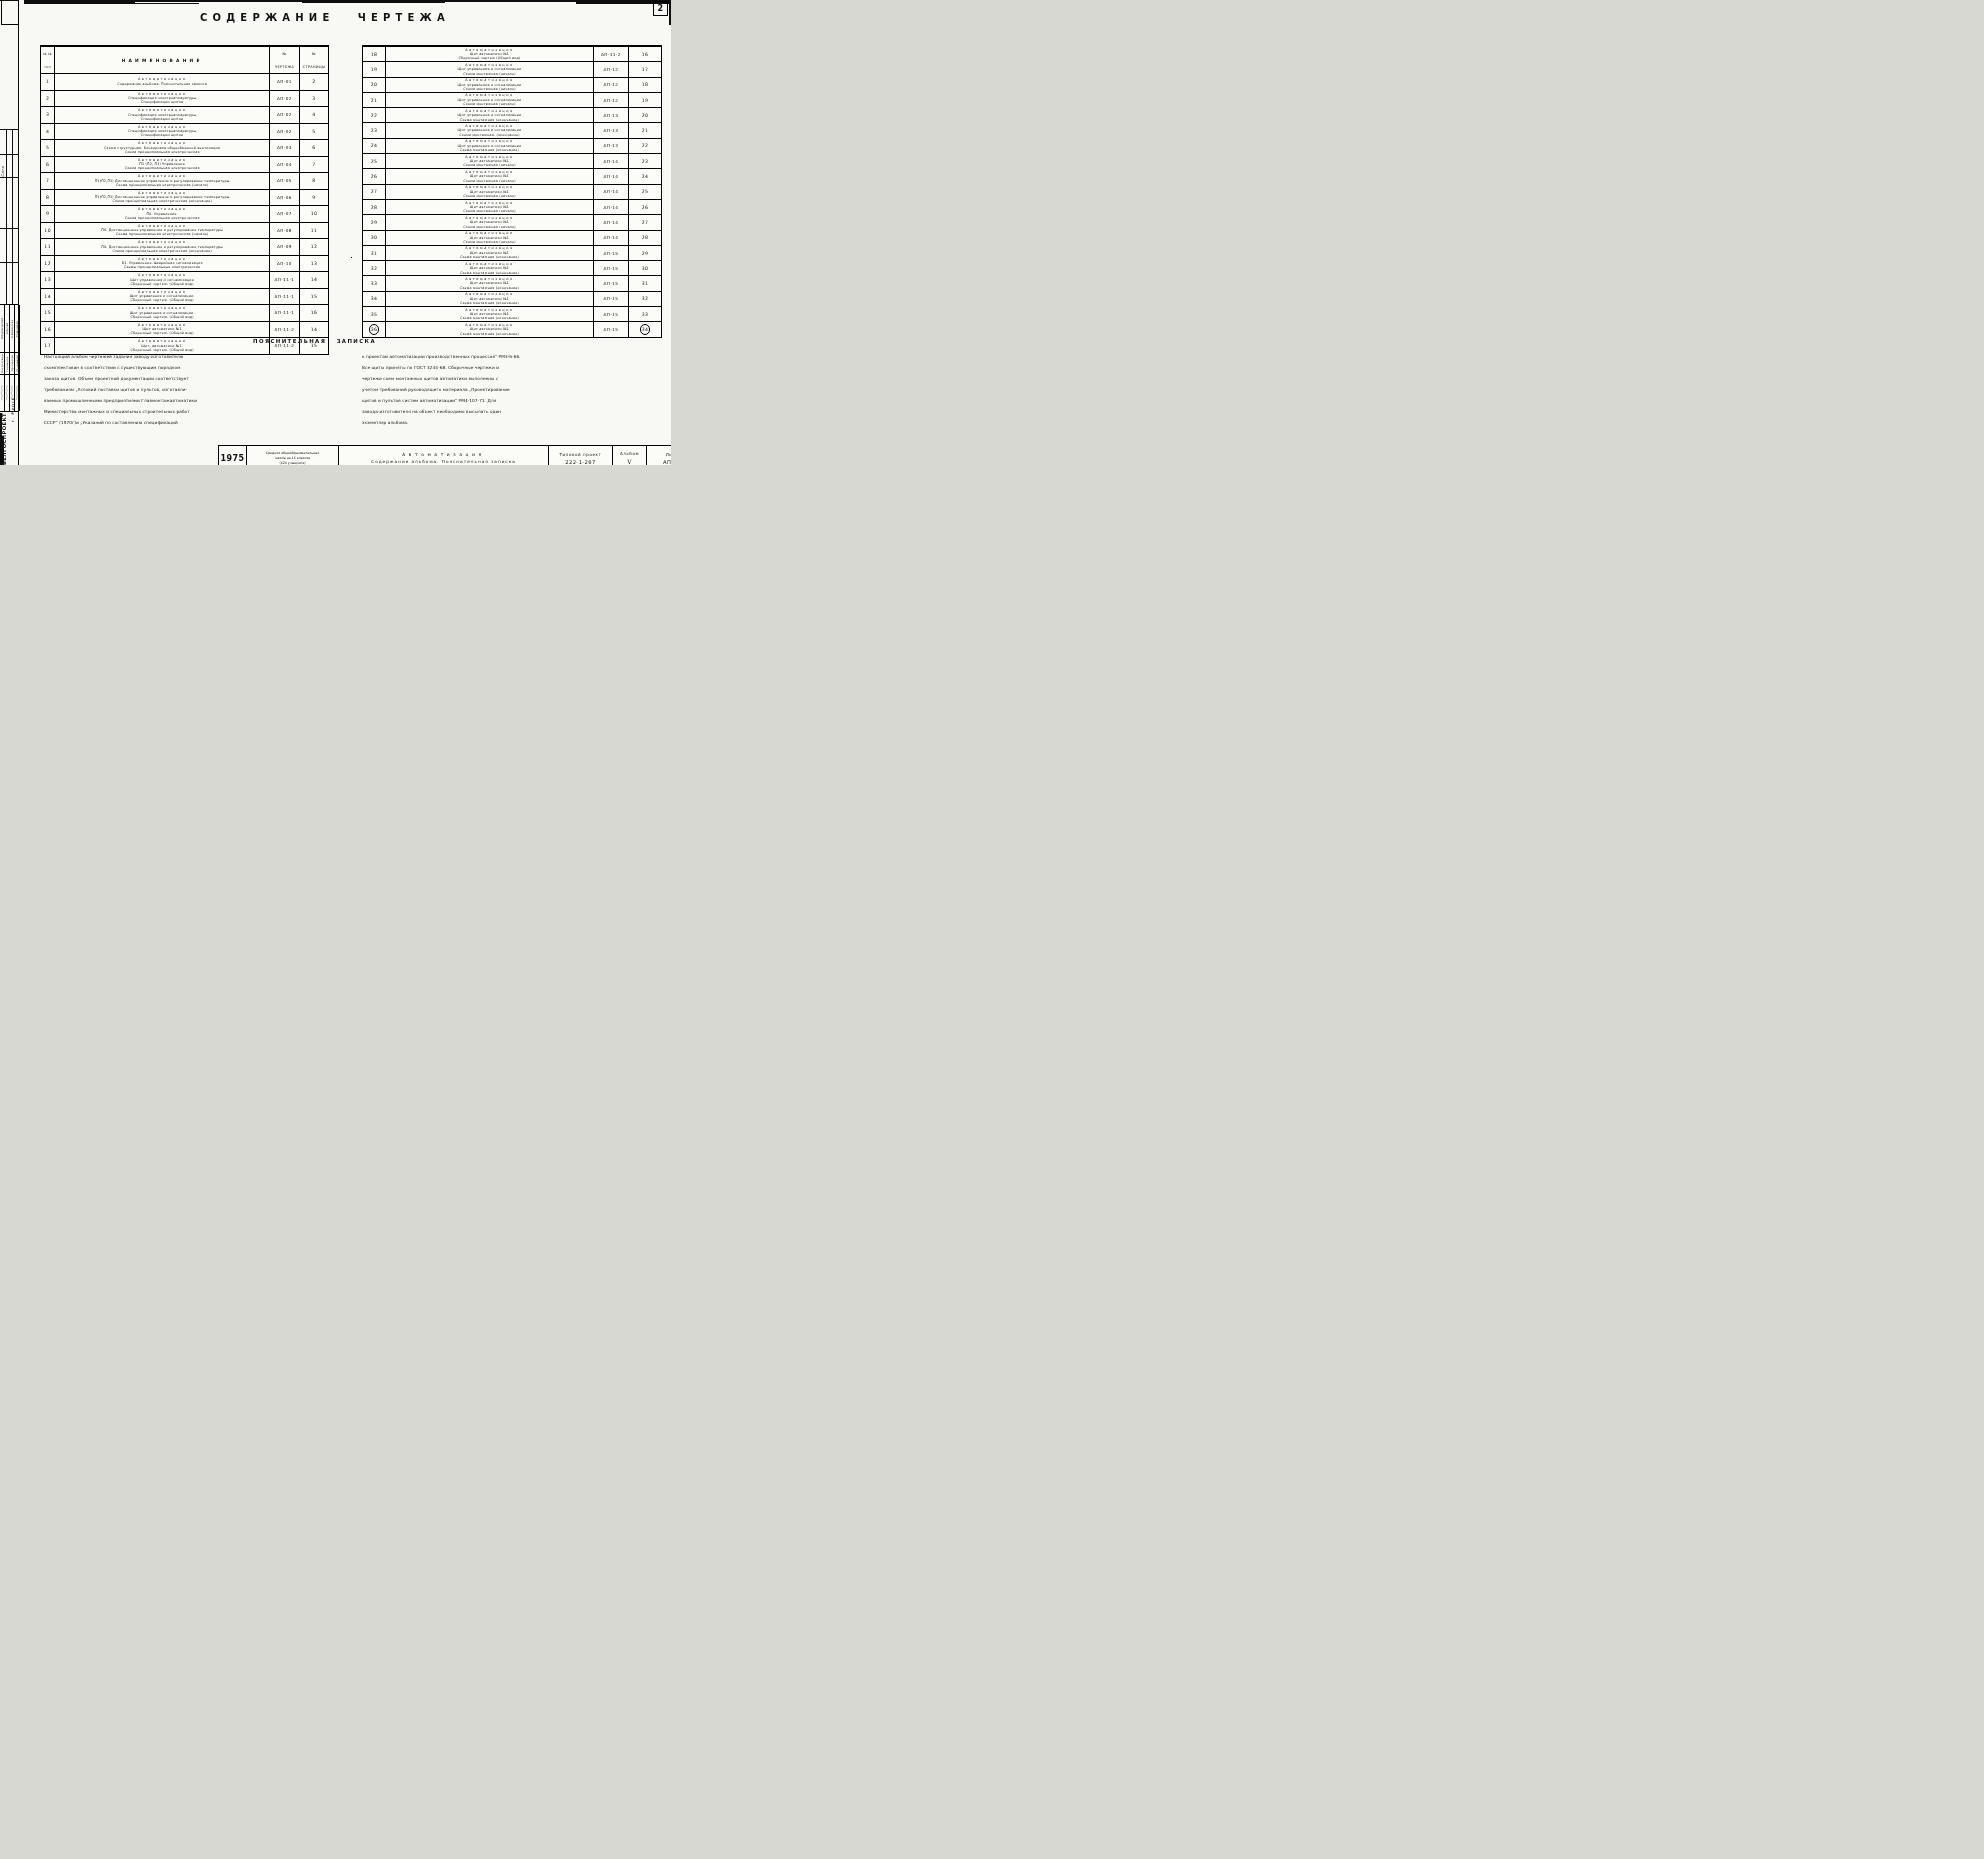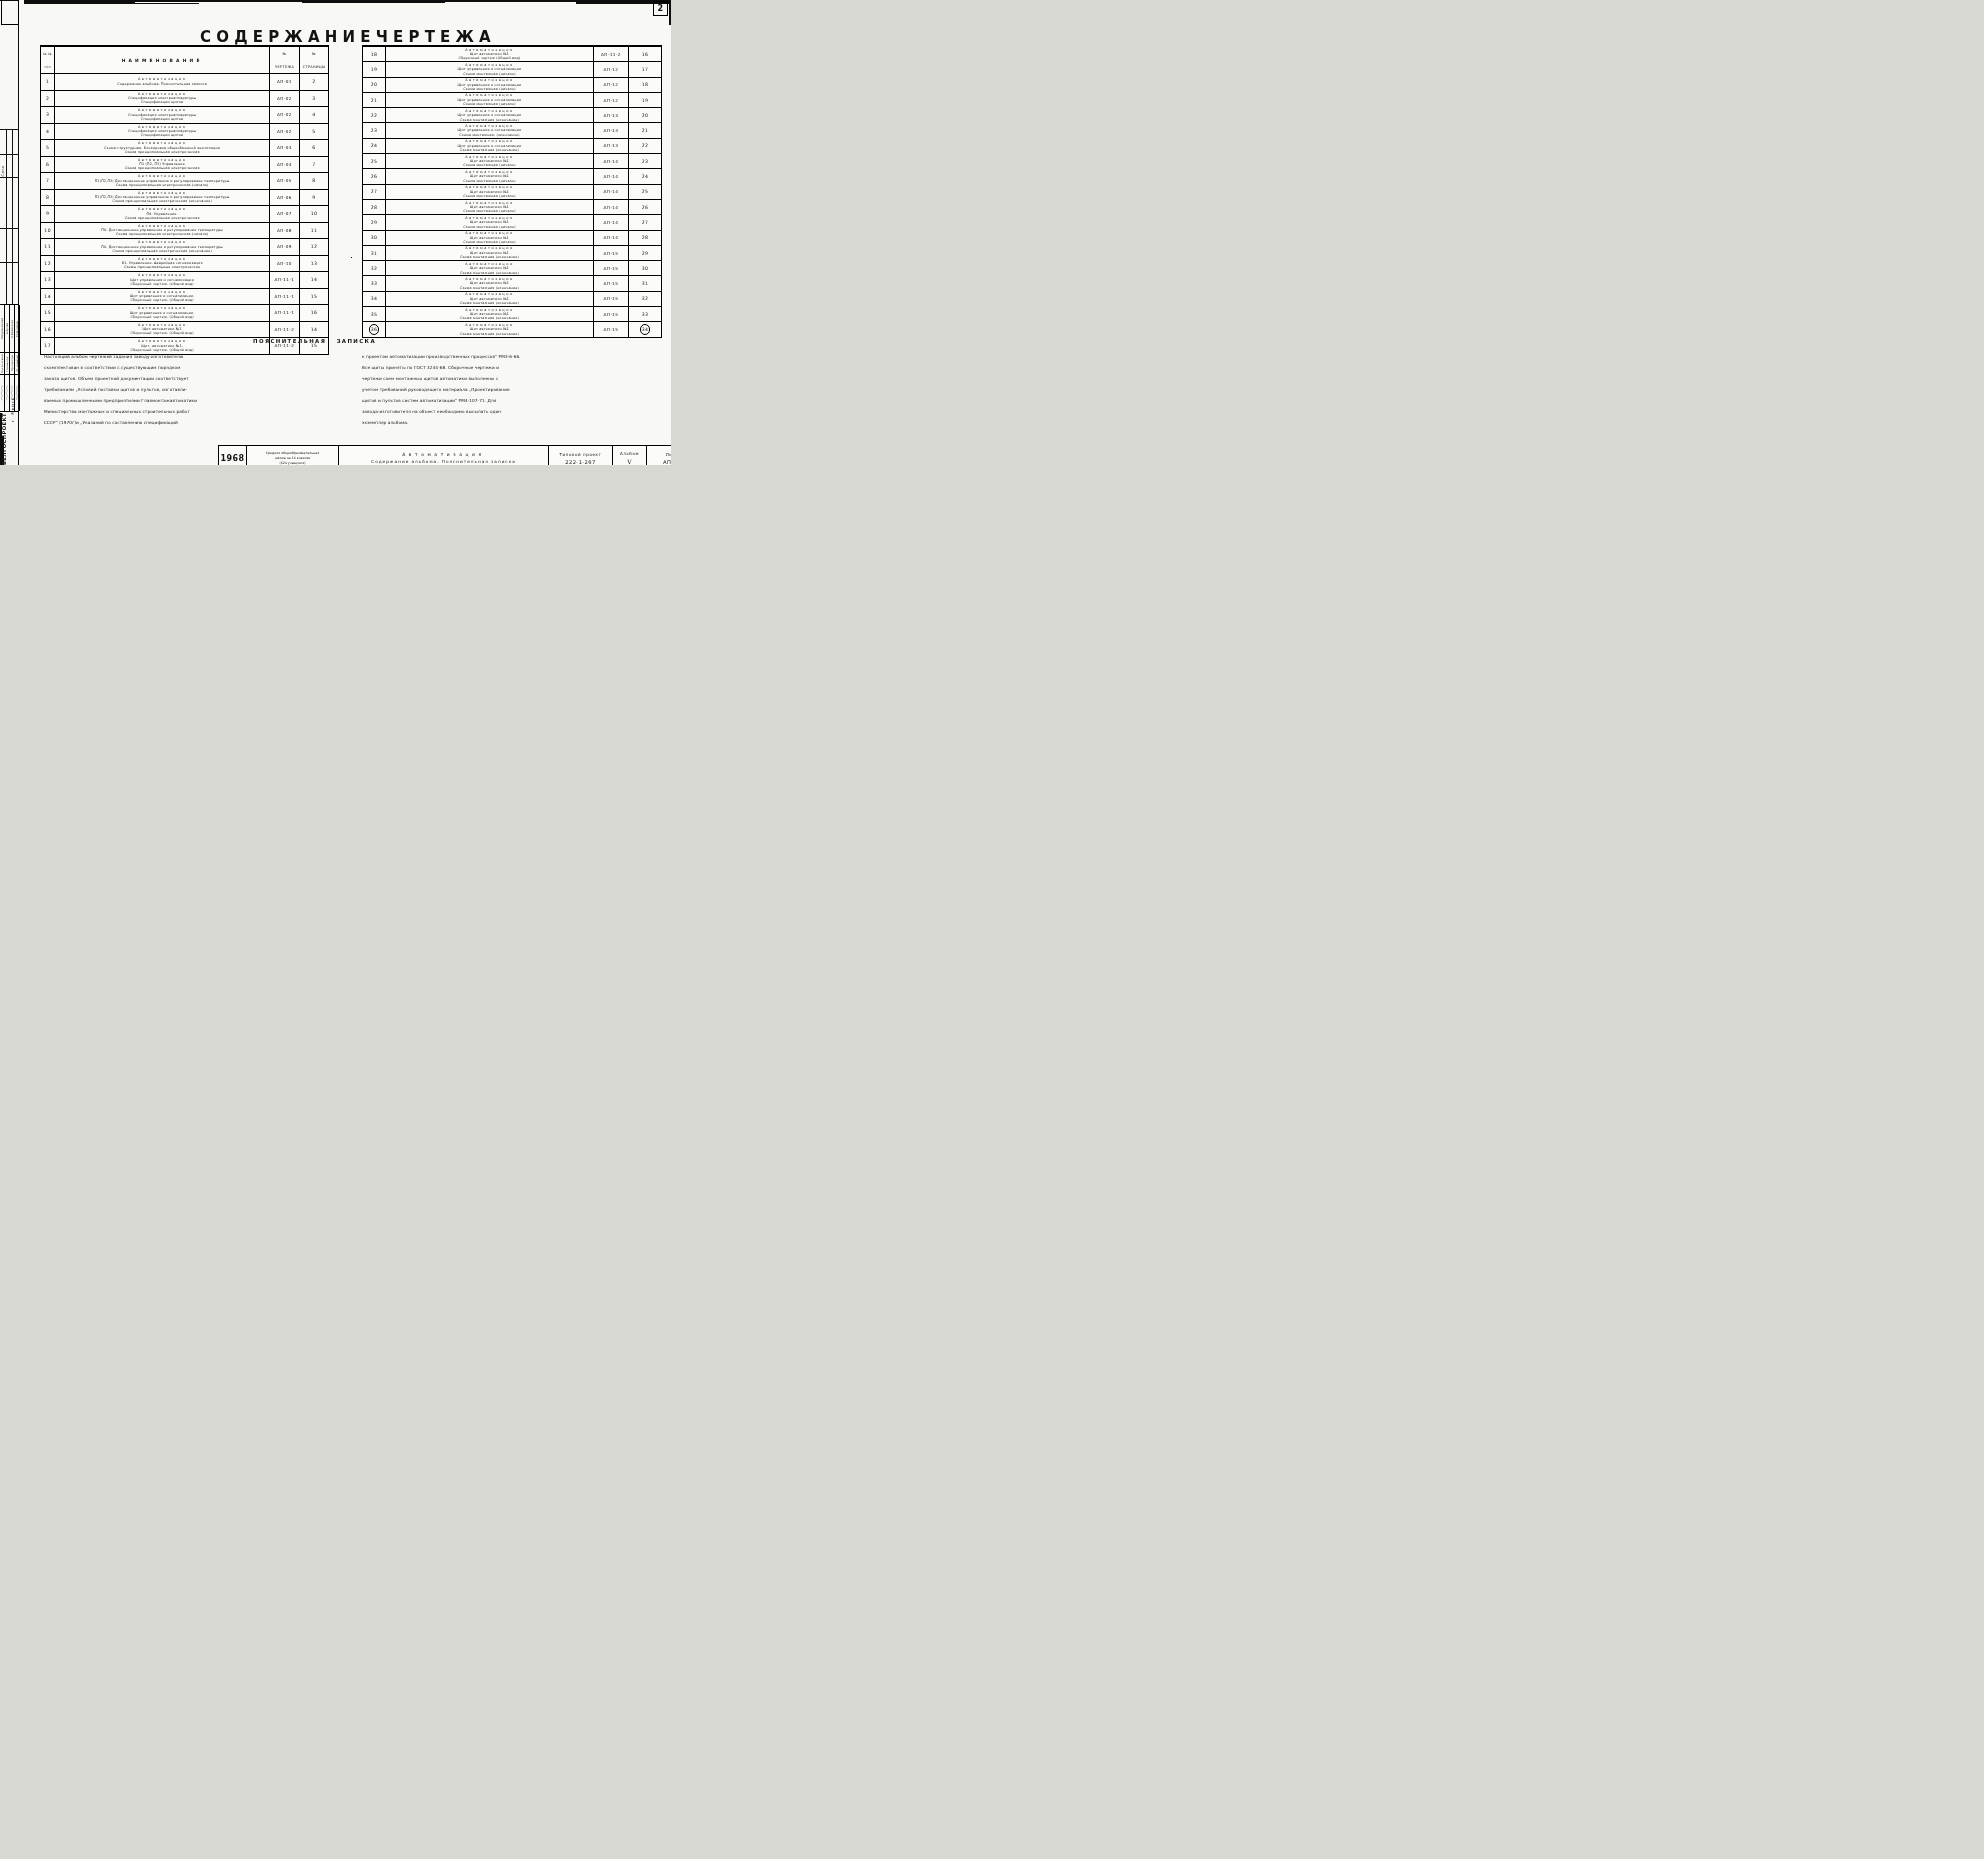--- a/index.html
+++ b/index.html
@@ -1,22 +1,22 @@
 <!DOCTYPE html>
 <html style="font-size:6.4px"><head>
 <meta charset="utf-8">
 <style>
   html,body{margin:0;padding:0;background:#d8d8d2;}
   #page{position:relative;width:671px;height:465px;background:#f8f8f4;overflow:hidden;
         font-family:"DejaVu Sans",sans-serif;color:#131313;}
   .abs{position:absolute;}
   .a{position:absolute;background:#0d0d0d;}
   
-  #main-title{left:200px;top:28px;width:250px;display:flex;justify-content:space-between;
-      font-size:15px;font-weight:bold;letter-spacing:5.2px;white-space:nowrap;}
+  #main-title{left:200px;top:12px;width:250px;display:flex;justify-content:space-between;
+      font-size:10px;font-weight:bold;letter-spacing:5.2px;white-space:nowrap;}
   
   .toc{border:1px solid #000;border-top-width:2px;background:#fbfbf8;}
   #toc-left{left:40px;top:45px;width:287px;--cols:14.3px 1fr 30px 28px;}
   #toc-right{left:362px;top:45px;width:298px;--cols:23px 1fr 35px 32px;}
   .thead{display:grid;grid-template-columns:var(--cols);height:26px;border-bottom:0.9px solid #000;}
   .thead>div{border-right:0.7px solid #000;display:flex;flex-direction:column;justify-content:space-around;
       align-items:center;text-align:center;}
   .thead>div:last-child{border-right:none;}
   .h-num{font-size:3.2px;letter-spacing:0.4px;}
   .h-name{font-size:4.4px;font-weight:bold;letter-spacing:3.2px;}
@@ -762,21 +762,21 @@
       <div class="pline">Все щиты приняты по ГОСТ 3244-68. Сборочные чертежи и</div>
       <div class="pline">чертежи схем монтажных щитов автоматики выполнены с</div>
       <div class="pline">учетом требований руководящего материала „Проектирование</div>
       <div class="pline">щитов и пультов систем автоматизации" РМ4-107-71. Для</div>
       <div class="pline">завода-изготовителя на объект необходимо высылать один</div>
       <div class="pline">экземпляр альбома.</div>
     </div>
 
   <div id="stamp" class="abs">
     <div>
-      <div class="st-year">1968</div>
+      <div class="st-year">1975</div>
     </div>
     <div>
       <div class="st-obj">Средняя общеобразовательная</div>
       <div class="st-obj">школа на 16 классов</div>
       <div class="st-obj">(624 учащихся)</div>
     </div>
     <div>
       <div class="st-t1">Автоматизация</div>
       <div class="st-t2">Содержание альбома. Пояснительная записка</div>
     </div>

